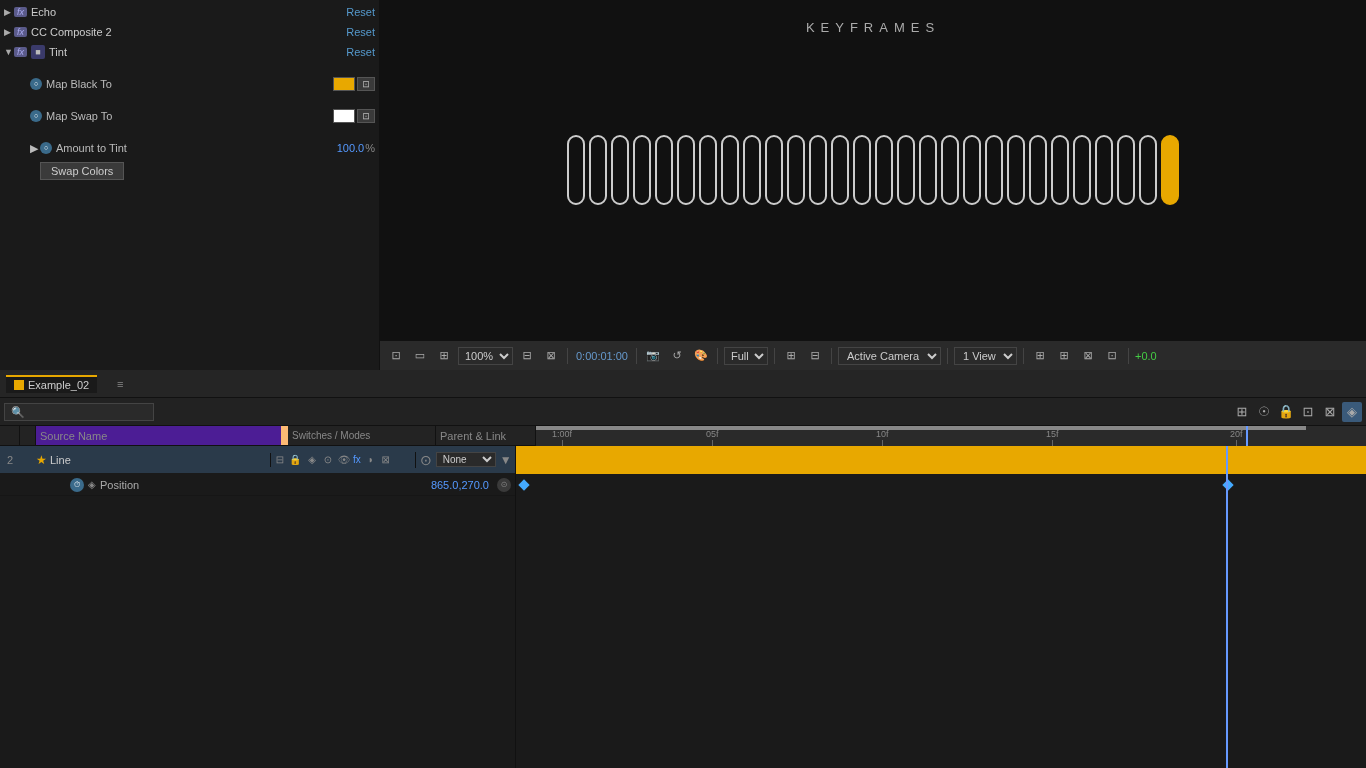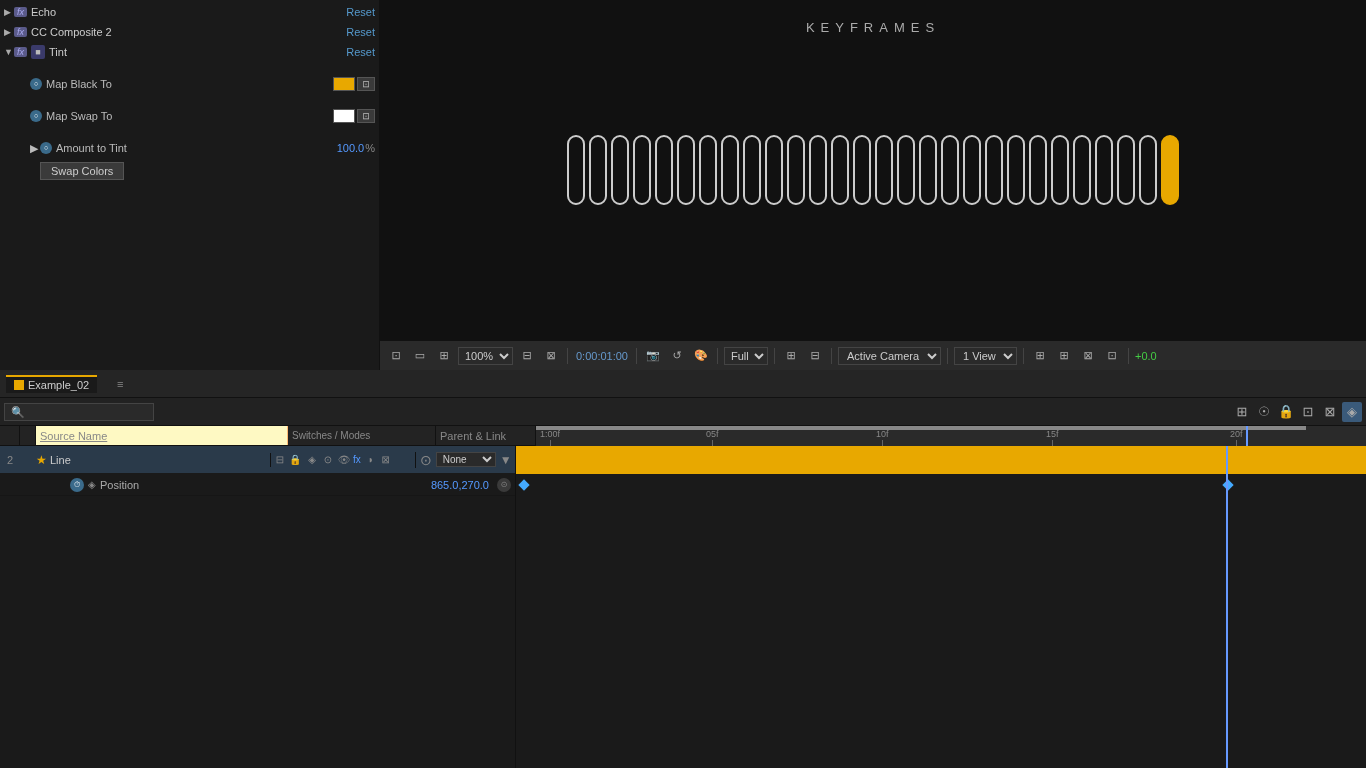--- a/index.html
+++ b/index.html
@@ -687,35 +687,35 @@
       <div class="tl-btn" title="Guide">⊡</div>
       <div class="tl-btn" title="Label">⊠</div>
       <div class="tl-btn active" title="Graph Editor" style="background:#3a5a7a;">◈</div>
     </div>
   </div>
 
   <div style="display:flex;height:20px;background:#232323;border-bottom:1px solid #111;">
 
     <div style="width:20px;background:#232323;border-right:1px solid #111;flex-shrink:0;"></div>
     <div style="width:16px;background:#232323;border-right:1px solid #111;flex-shrink:0;"></div>
-    <div style="width:252px;background:#fef9c3;border-right:1px solid #fdba74;flex-shrink:0;font-size:11px;color:#888;padding-left:4px;display:flex;align-items:center;text-decoration:underline;">
+    <div style="width:252px;background:#4c1d95;border-right:7px solid #fdba74;flex-shrink:0;font-size:11px;color:#888;padding-left:4px;display:flex;align-items:center;">
       <span>Source Name</span>
     </div>
     <div style="width:148px;background:#232323;border-right:1px solid #111;flex-shrink:0;font-size:10px;color:#888;padding-left:4px;display:flex;align-items:center;">
       <span>Switches / Modes</span>
     </div>
     <div style="width:100px;background:#232323;border-right:1px solid #111;flex-shrink:0;font-size:11px;color:#888;padding-left:4px;display:flex;align-items:center;">
       <span>Parent &amp; Link</span>
     </div>
 
     <div class="timeline-ruler" style="flex:1;position:relative;">
 
       <div style="position:absolute;top:0;left:0;right:60px;height:4px;background:#888;"></div>
 
-      <div class="ruler-mark" style="left:4px;">
+      <div class="ruler-mark" style="left:16px;">
         <span class="ruler-label">1:00f</span>
         <div class="ruler-tick"></div>
       </div>
       <div class="ruler-mark" style="left:170px;">
         <span class="ruler-label">05f</span>
         <div class="ruler-tick"></div>
       </div>
       <div class="ruler-mark" style="left:340px;">
         <span class="ruler-label">10f</span>
         <div class="ruler-tick"></div>

